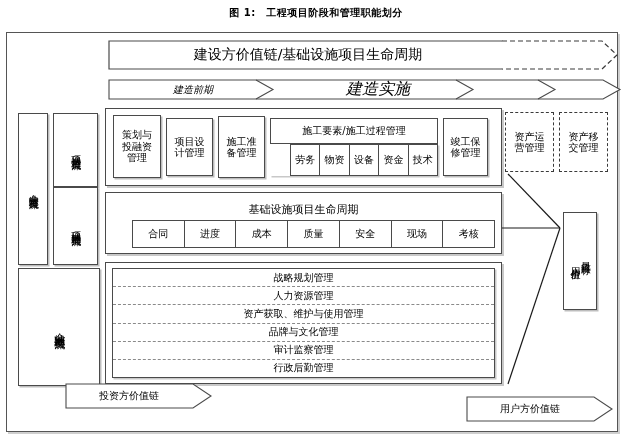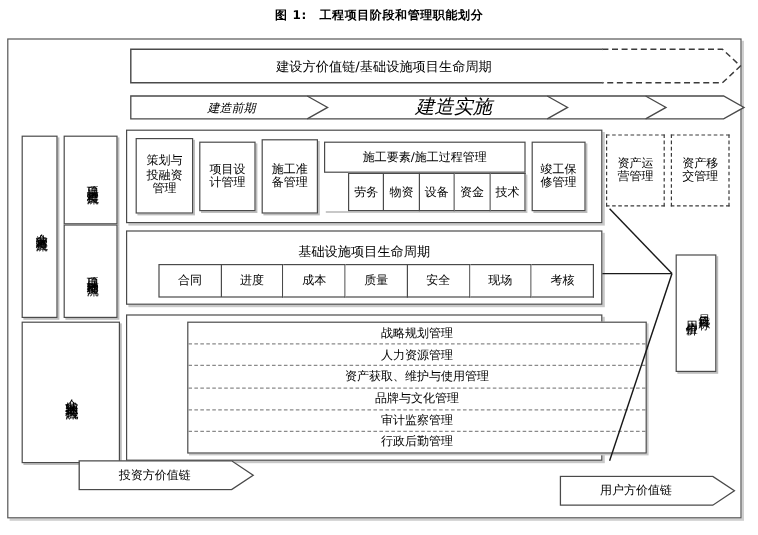--- a/index.html
+++ b/index.html
@@ -150,21 +150,21 @@
 
   <div id="fig-title">图 1:　工程项目阶段和管理职能划分</div>
 
   <div id="outer-frame"></div>
 
   <div class="arrowbox" style="left:108px; top:40px; width:515px; height:30px;">
     <svg class="arrow-svg" width="515" height="30" viewBox="0 0 515 30">
       <path d="M1,1 L394,1 L412,15 L394,29 L1,29 Z" fill="#ffffff" stroke="#4a4a4a" stroke-width="1.2"></path>
       <path d="M394,1 L494,1 L509,15 L494,29 L394,29" fill="#ffffff" stroke="#3a3a3a" stroke-width="1.2" stroke-dasharray="5,3"></path>
     </svg>
-    <span style="position:absolute; left:12px; top:0; width:400px; height:30px; display:flex; align-items:center; justify-content:center; font-size:11px;">建设方价值链/基础设施项目生命周期</span>
+    <span style="position:absolute; left:0; top:0; width:400px; height:30px; display:flex; align-items:center; justify-content:center; font-size:14px;">建设方价值链/基础设施项目生命周期</span>
   </div>
 
   <div class="arrowbox" style="left:108px; top:79px; width:515px; height:21px;font-style:italic;">
     <svg class="arrow-svg" width="515" height="21" viewBox="0 0 515 21">
       <path d="M1,1 L495,1 L512,10.5 L495,20 L1,20 Z" fill="#ffffff" stroke="#4a4a4a" stroke-width="1.1"></path>
       <path d="M148,1 L165,10.5 L148,20" fill="none" stroke="#4a4a4a" stroke-width="1.1"></path>
       <path d="M348,1 L365,10.5 L348,20" fill="none" stroke="#4a4a4a" stroke-width="1.1"></path>
       <path d="M430,1 L447,10.5 L430,20" fill="none" stroke="#4a4a4a" stroke-width="1.1"></path>
     </svg>
     <span style="position:absolute; left:30px; top:0; width:110px; height:21px; display:flex; align-items:center; justify-content:center; font-size:10px;">建造前期</span>
@@ -241,21 +241,21 @@
     <div class="c"><span>进度</span></div>
     <div class="c"><span>成本</span></div>
     <div class="c"><span>质量</span></div>
     <div class="c"><span>安全</span></div>
     <div class="c"><span>现场</span></div>
     <div class="c"><span>考核</span></div>
   </div>
 
   <div class="panel" style="left:105px; top:262px; width:397px; height:122px;"></div>
 
-  <div class="rowlist" style="left:112px; top:268px; width:383px; height:110px;margin-left:44px;">
+  <div class="rowlist" style="left:112px; top:268px; width:383px; height:110px;">
     <div class="r"><span>战略规划管理</span></div>
     <div class="r"><span>人力资源管理</span></div>
     <div class="r"><span>资产获取、维护与使用管理</span></div>
     <div class="r"><span>品牌与文化管理</span></div>
     <div class="r"><span>审计监察管理</span></div>
     <div class="r"><span>行政后勤管理</span></div>
   </div>
 
   <svg class="overlay" width="632" height="446" viewBox="0 0 632 446">
     <path d="M508,174 L560,228" fill="none" stroke="#1a1a1a" stroke-width="1.2"></path>

